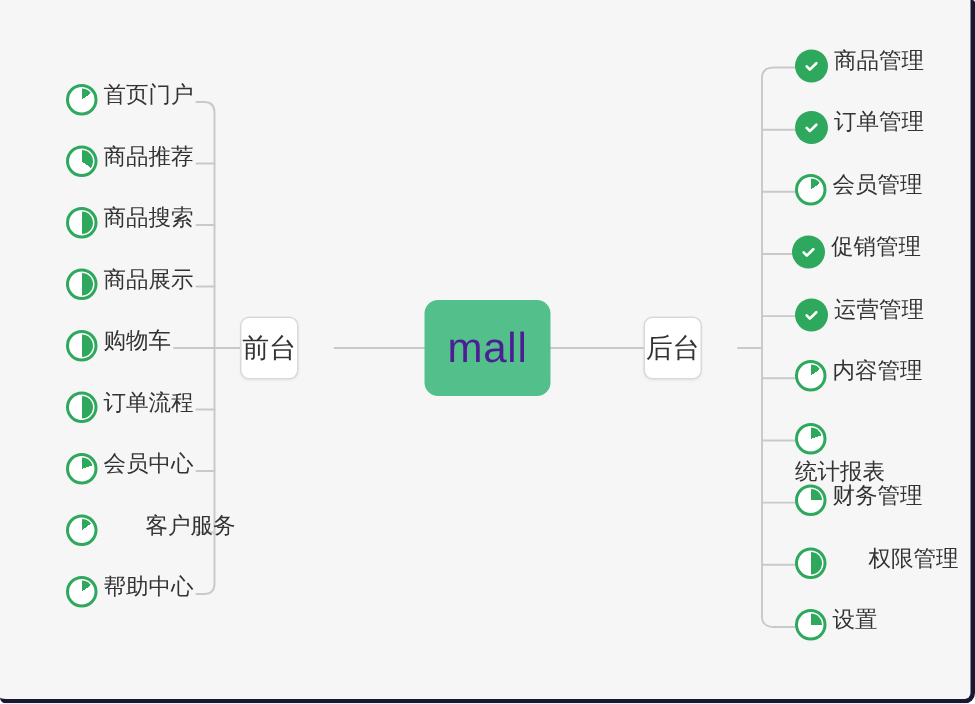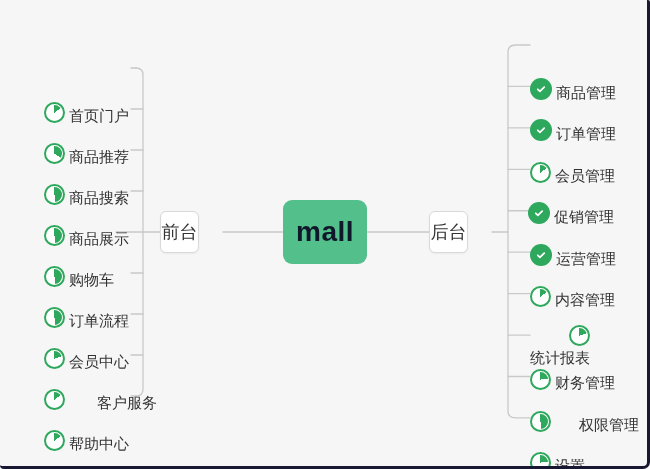--- a/index.html
+++ b/index.html
@@ -18,32 +18,32 @@
     border-bottom:3px solid #181833;
     border-radius:0 2px 7px 4px;
     overflow:hidden;
     font-family:"Liberation Sans",sans-serif;
   }
   svg.connectors{position:absolute;left:0;top:0;pointer-events:none;}
   .node{position:absolute;display:flex;align-items:center;justify-content:center;box-sizing:border-box;}
   .node-mall{
     left:283px;top:200px;width:84px;height:64px;
     background:var(--mall-green);
-    border-radius:9px;color:#0f172a;font-size:28px;letter-spacing:.5px;font-weight:bold;
+    border-radius:9px;color:#4c1d95;font-size:28px;letter-spacing:.5px;
   }
   .node-sub{
     width:39px;height:42px;background:#ffffff;
     border:1px solid #d9d9d9;border-radius:6px;
     font-size:18px;color:var(--text);
     box-shadow:0 1px 2px rgba(0,0,0,.05);
   }
   .node-front{left:160px;top:211px;}
   .node-back{left:429px;top:211px;}
   .item-row{
-    position:absolute;display:flex;align-items:flex-end;gap:4px;height:24px;cursor:default;margin-top:43px;
+    position:absolute;display:flex;align-items:flex-start;gap:4px;height:24px;cursor:default;
   }
   .item-label{font-size:15px;color:var(--text);white-space:nowrap;line-height:1;}
   .icon-check{
     width:22px;height:22px;border-radius:50%;
     background:var(--green);
     display:flex;align-items:center;justify-content:center;flex:none;
   }
   .icon-pie{
     width:21px;height:21px;border-radius:50%;
     border:2px solid var(--green);background:#fff;

